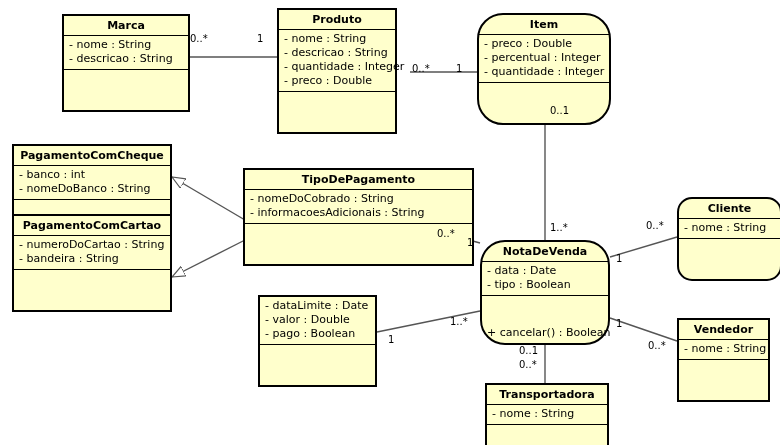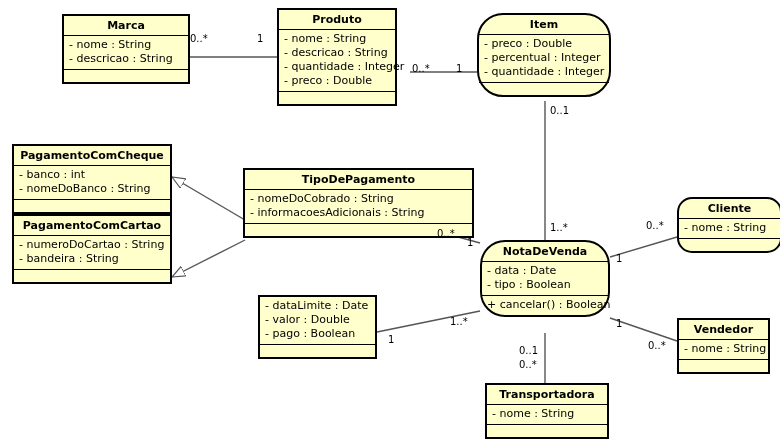--- a/index.html
+++ b/index.html
@@ -41,20 +41,21 @@
     border-bottom: 1px solid #000000;
     line-height: 13px;
     white-space: nowrap;
   }
   .uml-compartment {
     border-bottom: 1px solid #000000;
     padding: 2px 4px 3px 5px;
   }
   .uml-compartment.last {
     border-bottom: none;
+    margin-top: 28px;
   }
   .uml-footer {
     height: 7px;
   }
   .uml-feature {
     font-size: 11px;
     color: #000000;
     line-height: 14px;
     white-space: nowrap;
   }

